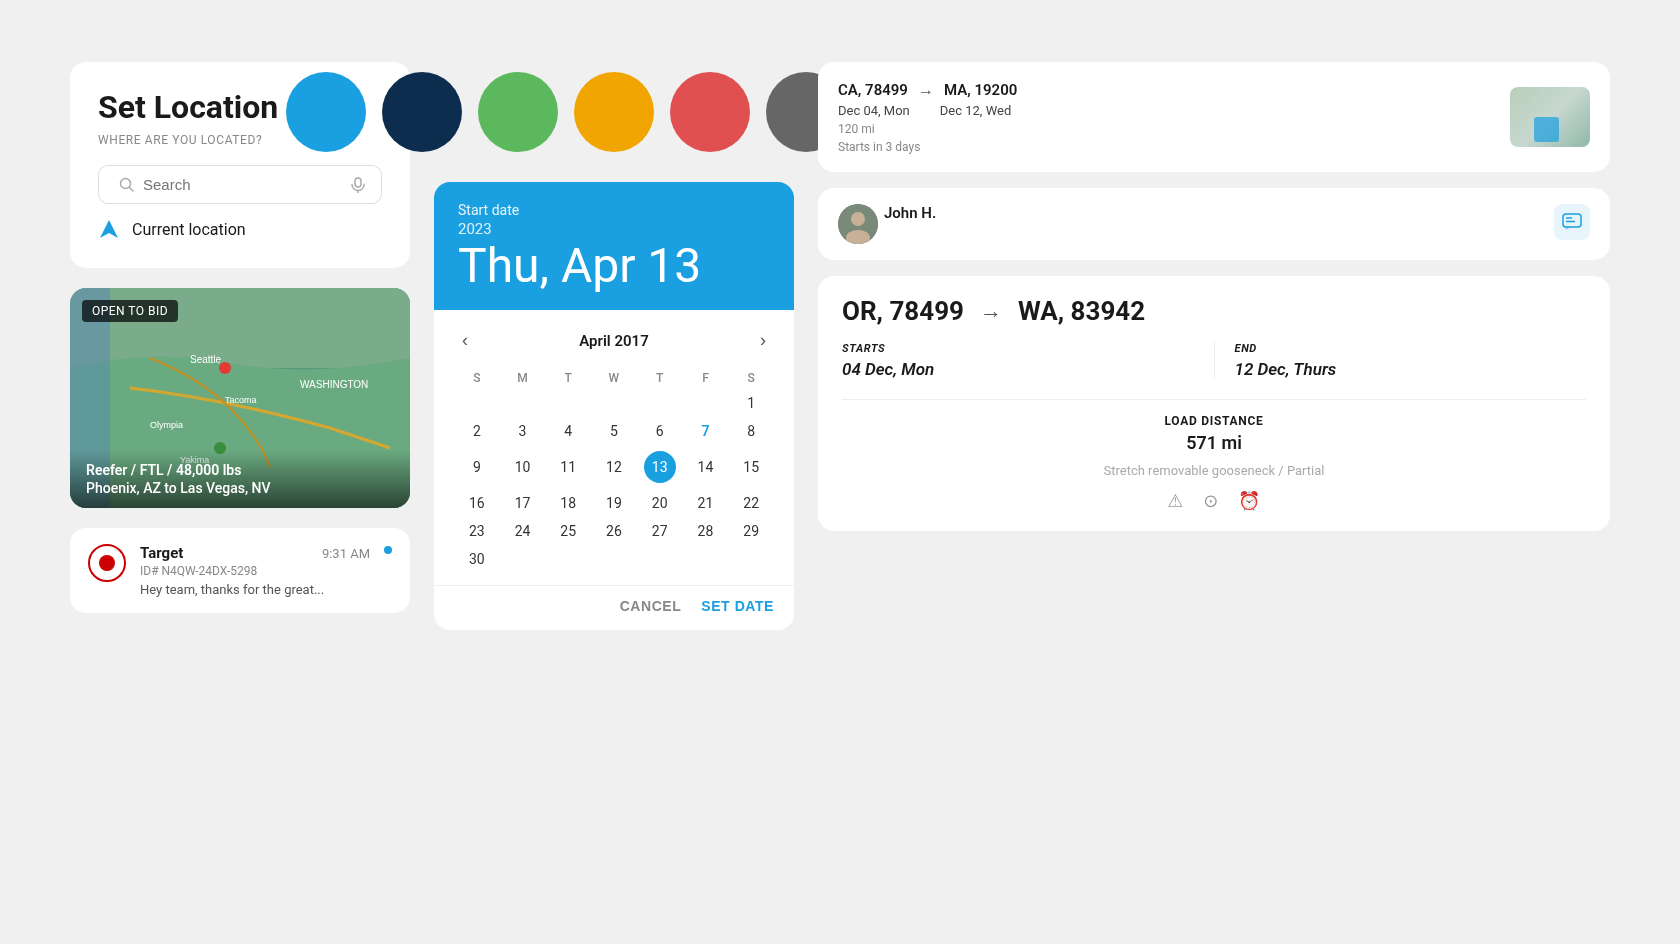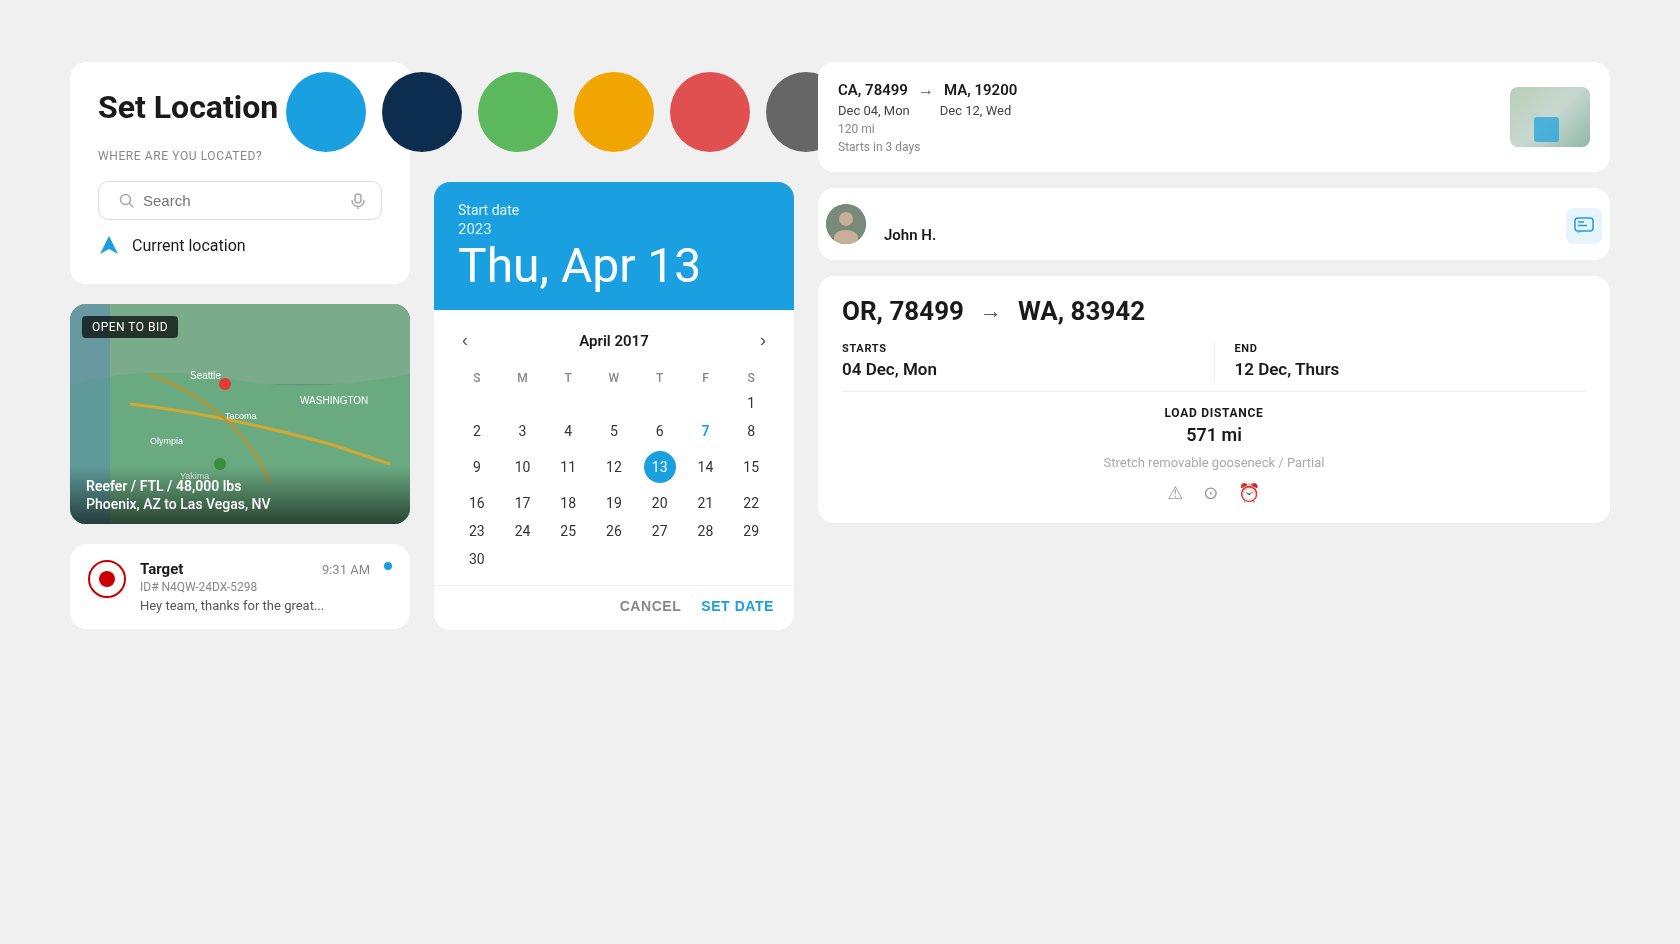--- a/index.html
+++ b/index.html
@@ -37,21 +37,21 @@
     .set-location-card h1 {
       font-size: 32px;
       font-weight: 700;
       color: #1a1a1a;
       line-height: 1.1;
     }
     .set-location-card .subtitle {
       font-size: 12px;
       color: #888;
       letter-spacing: 0.05em;
-      margin-top: 24px;
+      margin-top: 8px;
       text-transform: uppercase;
     }
     .search-box {
       display: flex;
       align-items: center;
       border: 1.5px solid #ddd;
       border-radius: 10px;
       padding: 10px 20px;
       margin-top: 18px;
       gap: 8px;
@@ -407,24 +407,24 @@
       height: 25px;
       background: #1a9fe0;
       opacity: 0.7;
       border-radius: 3px;
     }
 
     
     .user-card {
       background: #fff;
       border-radius: 16px;
-      padding: 16px 8px;
-      display: flex;
-      align-items: flex-end;
-      gap: 18px;
+      padding: 16px 20px;
+      display: flex;
+      align-items: flex-start;
+      gap: 6px;
     }
     .user-avatar {
       width: 40px;
       height: 40px;
       border-radius: 50%;
       background: linear-gradient(135deg, #7a8a7a, #5a6a5a);
       flex-shrink: 0;
       overflow: hidden;
       display: flex;
       align-items: center;
@@ -464,21 +464,22 @@
     }
     .route-large-arrow {
       font-size: 22px;
       color: #555;
     }
     .route-large-details {
       display: flex;
       gap: 0;
       margin-top: 16px;
       border-bottom: 1px solid #eee;
-      padding-bottom: 12px;
+      padding-bottom: 20px;
+      font-style: italic;
     }
     .route-detail-col {
       flex: 1;
       border-right: 1px solid #eee;
       padding-right: 20px;
     }
     .route-detail-col:last-child {
       border-right: none;
       padding-left: 20px;
       padding-right: 0;

